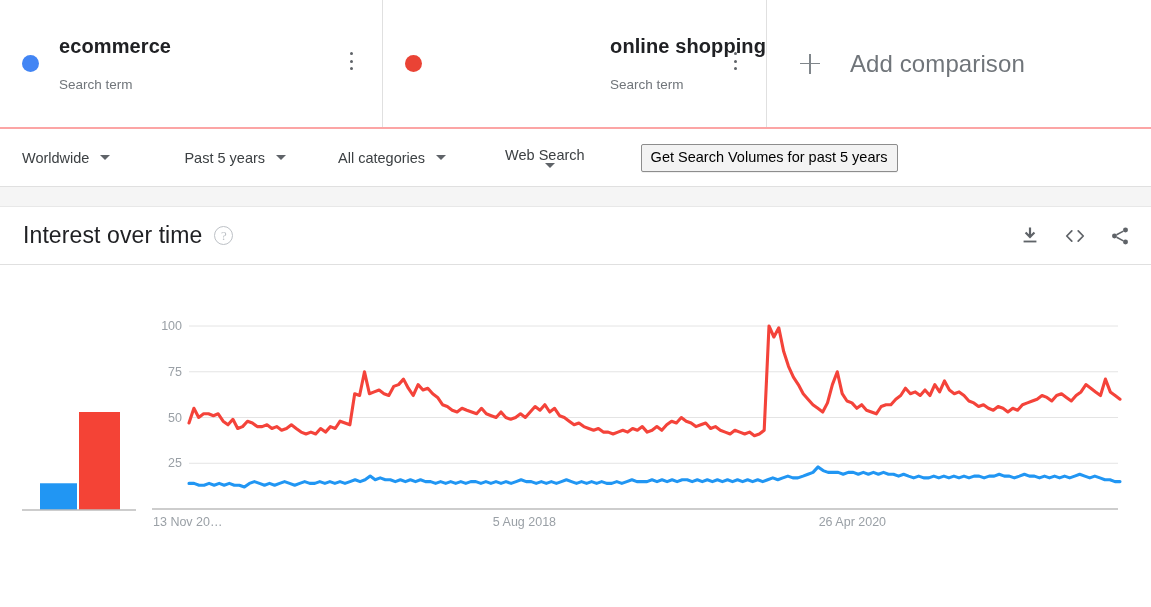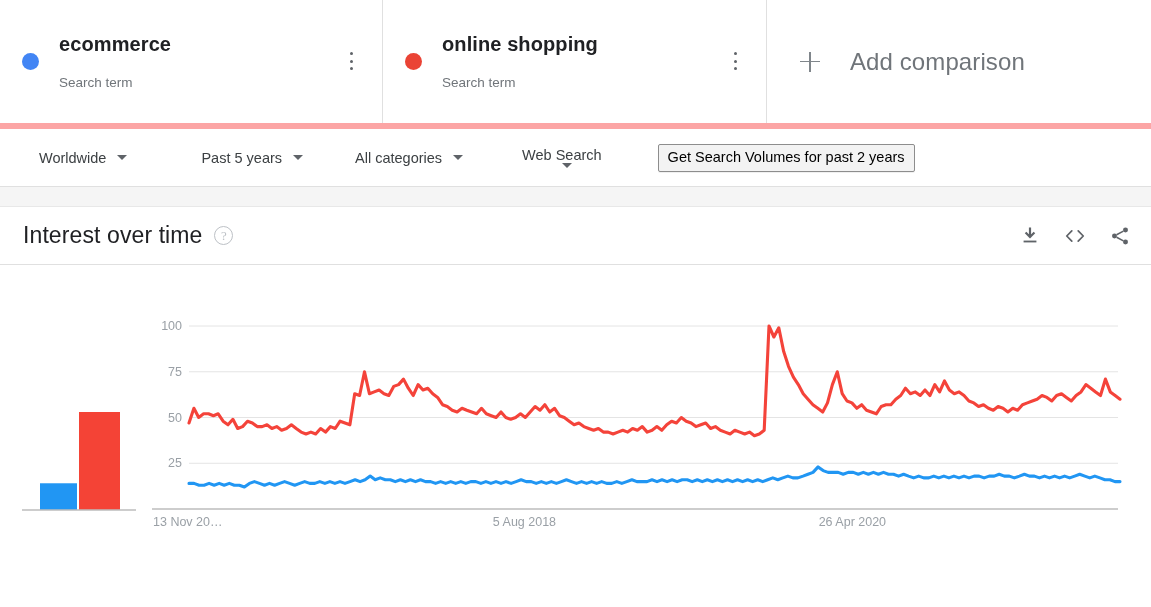--- a/index.html
+++ b/index.html
@@ -13,32 +13,32 @@
     font-family: "Liberation Sans", sans-serif;
     color: #202124;
     overflow: hidden;
     position: relative;
   }
 
   
   .terms-row {
     display: flex;
     height: 129px;
-    border-bottom: 6px solid #fca5a5;
+    border-bottom: 2px solid #fca5a5;
     box-sizing: border-box;
   }
   .term-card {
     position: relative;
     display: flex;
     align-items: center;
     box-sizing: border-box;
     border-right: 1px solid #e0e0e0;
   }
   .term-card.c1 { width: 383px; }
-  .term-card.c2 { width: 384px; }
+  .term-card.c2 { width: 384px; justify-content: space-between; }
   .term-card.add {
     width: 384px;
     border-right: none;
   }
   .dot {
     width: 17px;
     height: 17px;
     border-radius: 50%;
     margin-left: 22px;
     margin-right: 20px;
@@ -117,21 +117,21 @@
     background: #fff;
   }
   .filter {
     display: flex;
     align-items: center;
     font-size: 14.5px;
     color: #3c4043;
     cursor: pointer;
     white-space: nowrap;
   }
-  .f-worldwide { margin-left: 39px; }
+  .f-worldwide { margin-left: 22px; }
   .f-time      { margin-left: 74px; }
   .f-cats      { margin-left: 52px; }
   .f-type      { margin-left: 59px; flex-direction: column; }
   .caret {
     width: 0; height: 0;
     border-left: 5px solid transparent;
     border-right: 5px solid transparent;
     border-top: 5.5px solid #5f6368;
     margin-left: 11px;
   }
@@ -248,21 +248,21 @@
     <span class="caret"></span>
   </div>
   <div class="filter f-cats">
     <span>All categories</span>
     <span class="caret"></span>
   </div>
   <div class="filter f-type">
     <span>Web Search</span>
     <span class="caret"></span>
   </div>
-  <button class="volumes-btn">Get Search Volumes for past 2 years</button>
+  <button class="volumes-btn">Get Search Volumes for past 5 years</button>
 </div>
 
 <div class="band"></div>
 
 <div class="panel-head">
   <span class="panel-title">Interest over time</span>
   <span class="help-icon">?</span>
   <span class="panel-actions">
     <svg class="act" width="22" height="22" viewBox="0 0 24 24">
       <path d="M12 4v8M12 13l-4-4M12 13l4-4" stroke="#5f6368" stroke-width="2.4" fill="none" stroke-linecap="square"></path>

